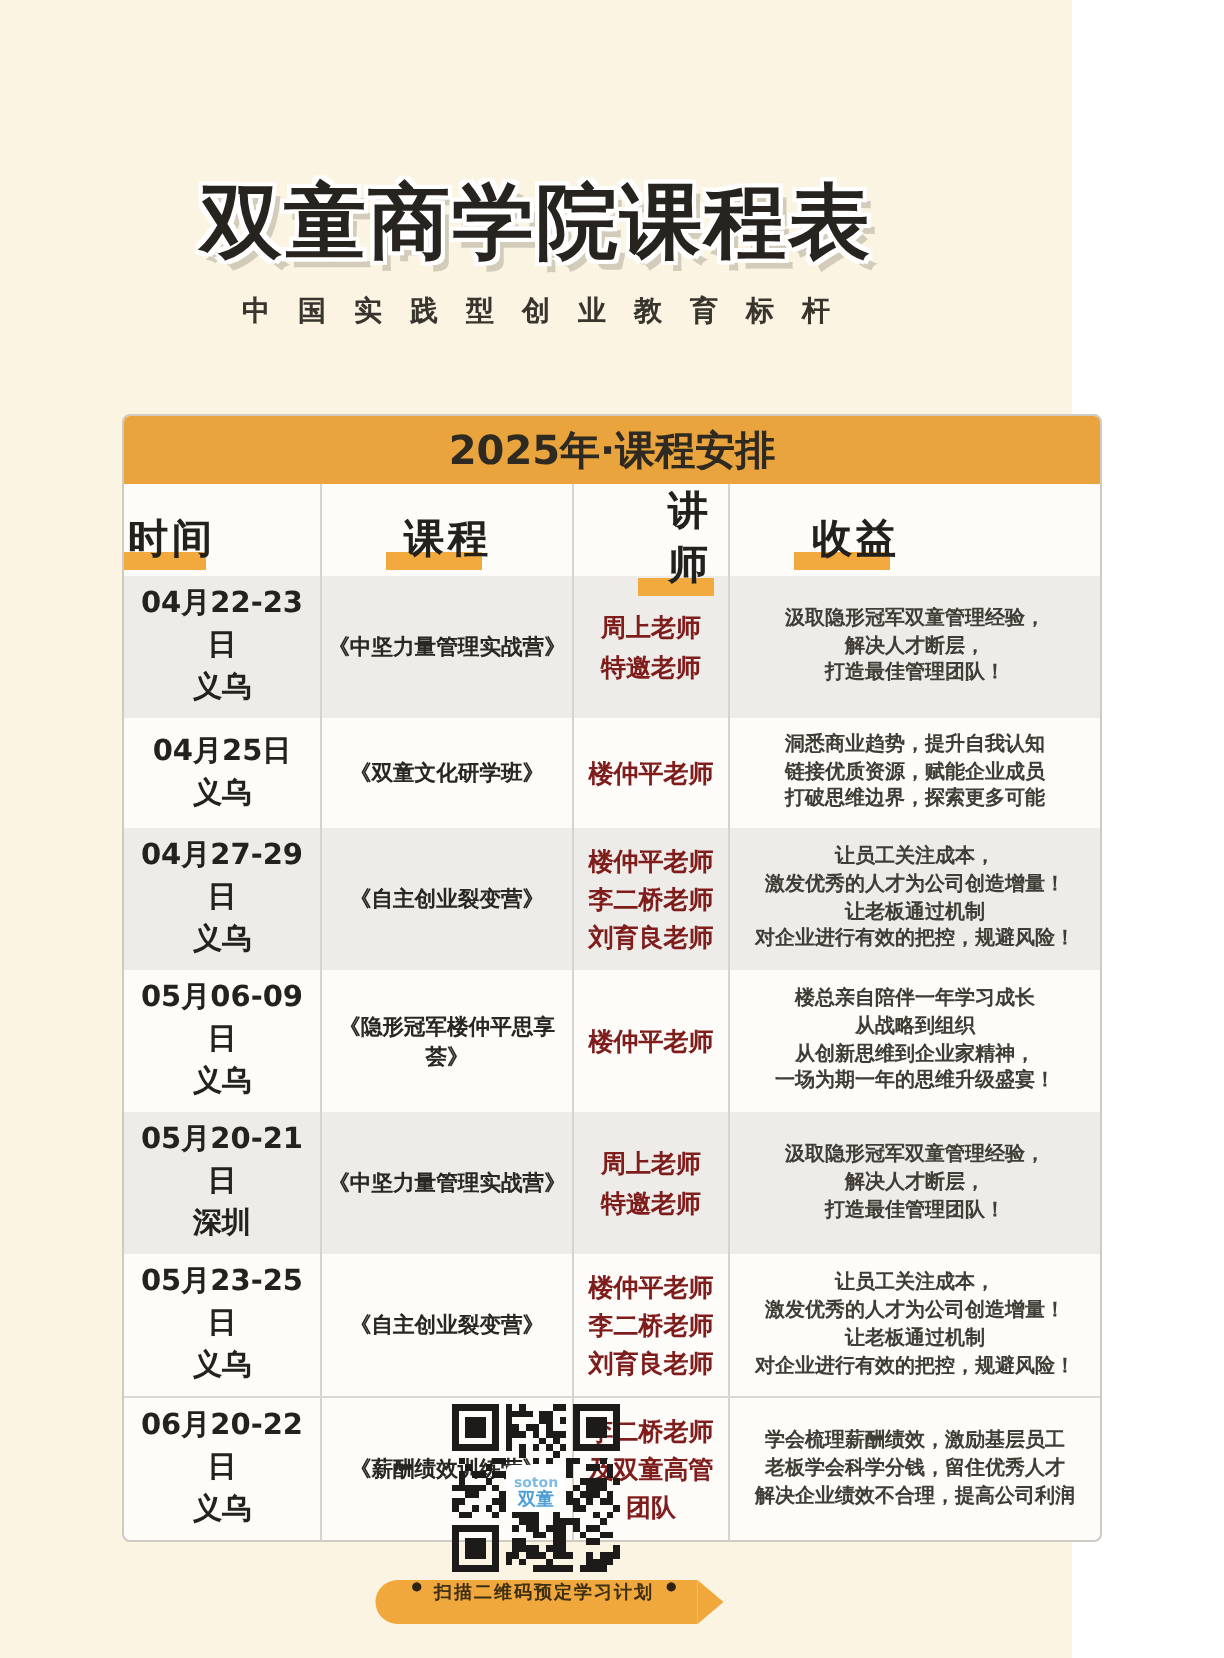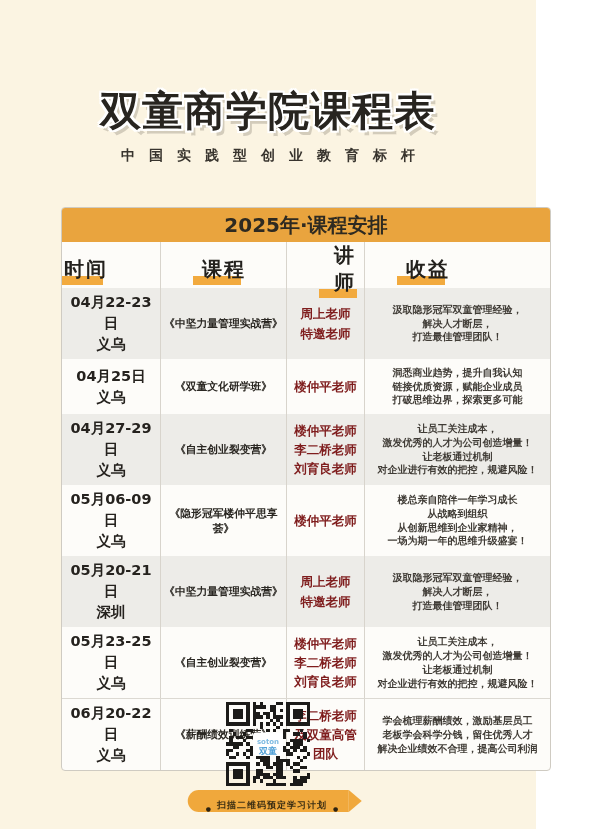--- a/index.html
+++ b/index.html
@@ -121,21 +121,21 @@
   .ribbon-wrap {
     position: absolute; top: 790px; left: 50%;
     transform: translateX(-50%);
     display: flex; align-items: center;
   }
   .ribbon {
     position: relative;
     height: 22px;
     background: #F0A83C;
     border-radius: 11px 0 0 11px;
-    display: flex; align-items: flex-end;
+    display: flex; align-items: flex-start;
     padding: 0 4px 0 12px;
   }
   .ribbon::after {
     content: "";
     position: absolute; left: 100%; top: 0;
     width: 0; height: 0;
     border-top: 11px solid transparent;
     border-bottom: 11px solid transparent;
     border-left: 13px solid #F0A83C;
   }

